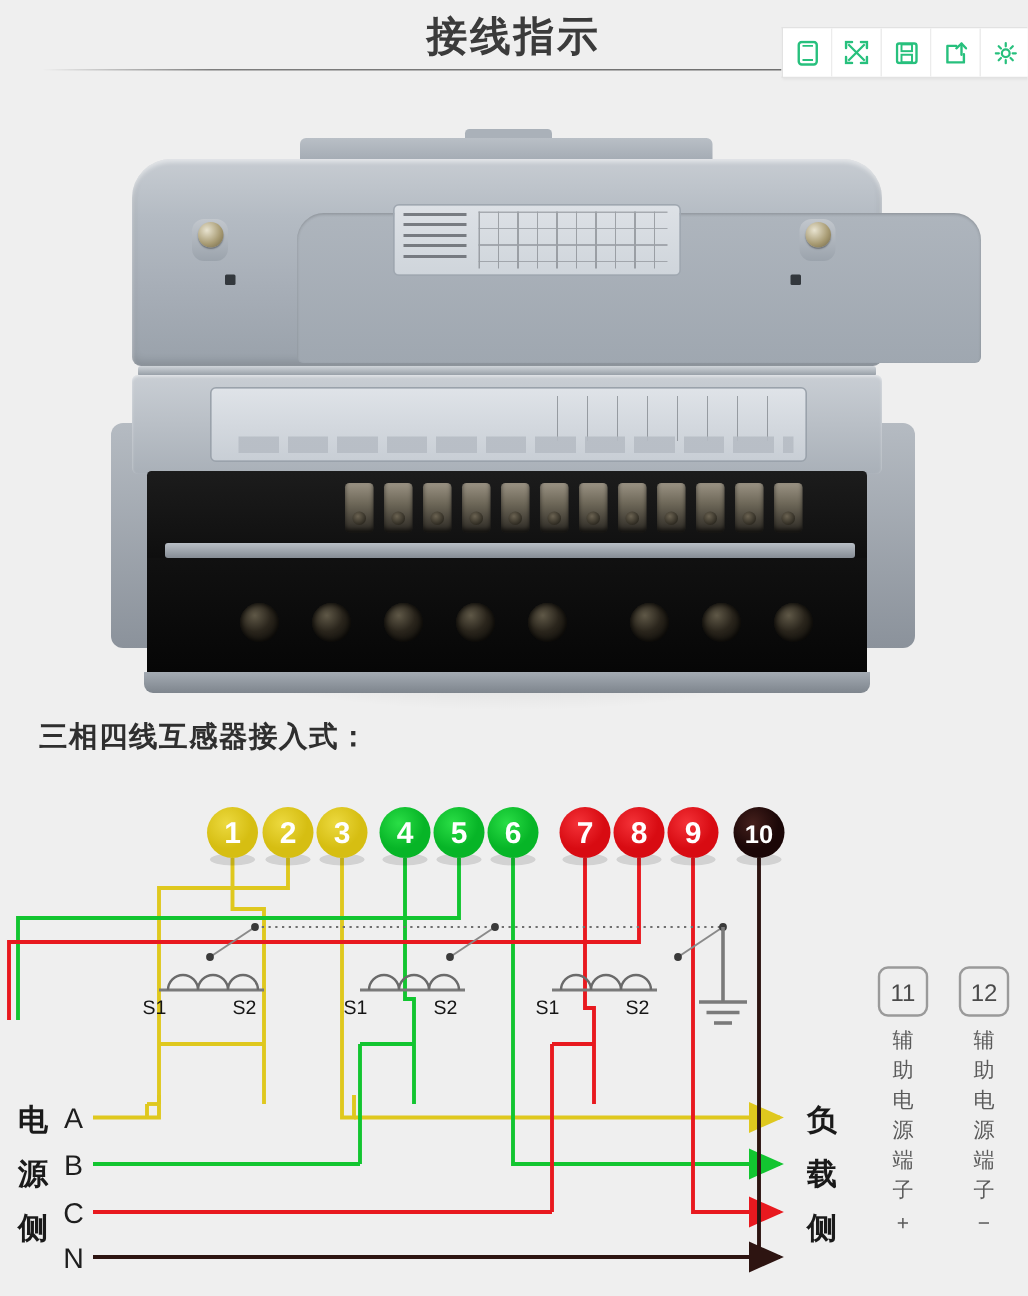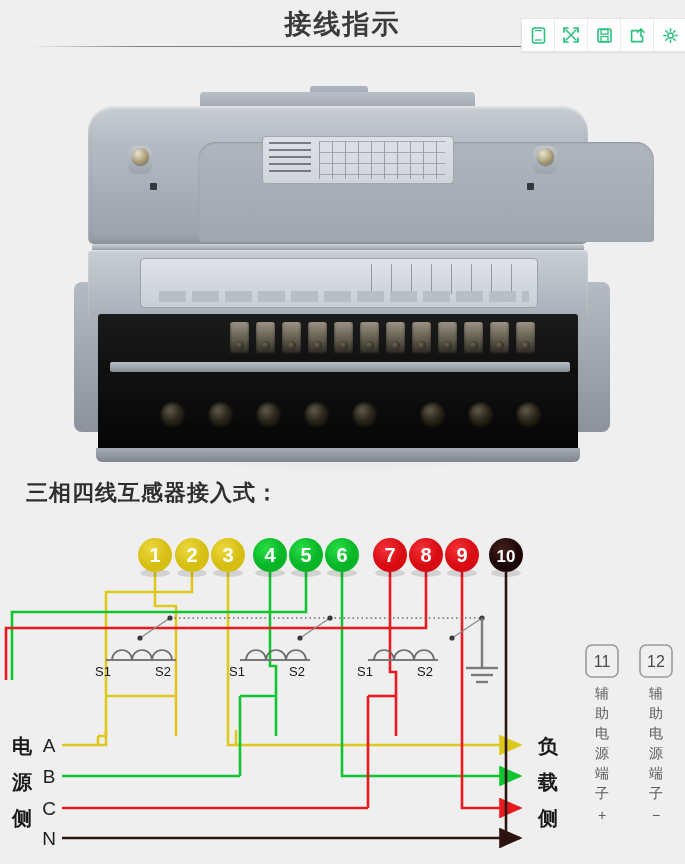--- a/index.html
+++ b/index.html
@@ -183,21 +183,21 @@
     background: linear-gradient(to bottom,#b5bbc2,#8b929b); border-radius: 0 8px 8px 8px;
   }
   .m-basefoot {
     position: absolute; left: 96px; top: 362px; width: 484px; height: 14px;
     background: linear-gradient(to bottom,#a4abb3,#7e858d); border-radius: 0 0 6px 6px;
   }
 
   
   #sec-title {
     position: absolute; left: 26px; top: 478px;
-    font-size: 22px; font-weight: bold; color: #2f2f2f; letter-spacing: 1px;
+    font-size: 19px; font-weight: bold; color: #2f2f2f; letter-spacing: 1px;
   }
 
   
   #diagram { position: absolute; left: 0; top: 520px; width: 685px; height: 344px; }
   #diagram svg { display: block; }
   .term-label {
     font-family: "Liberation Sans", sans-serif; font-weight: bold;
     fill: #ffffff; text-anchor: middle;
   }
   .vlabel {

